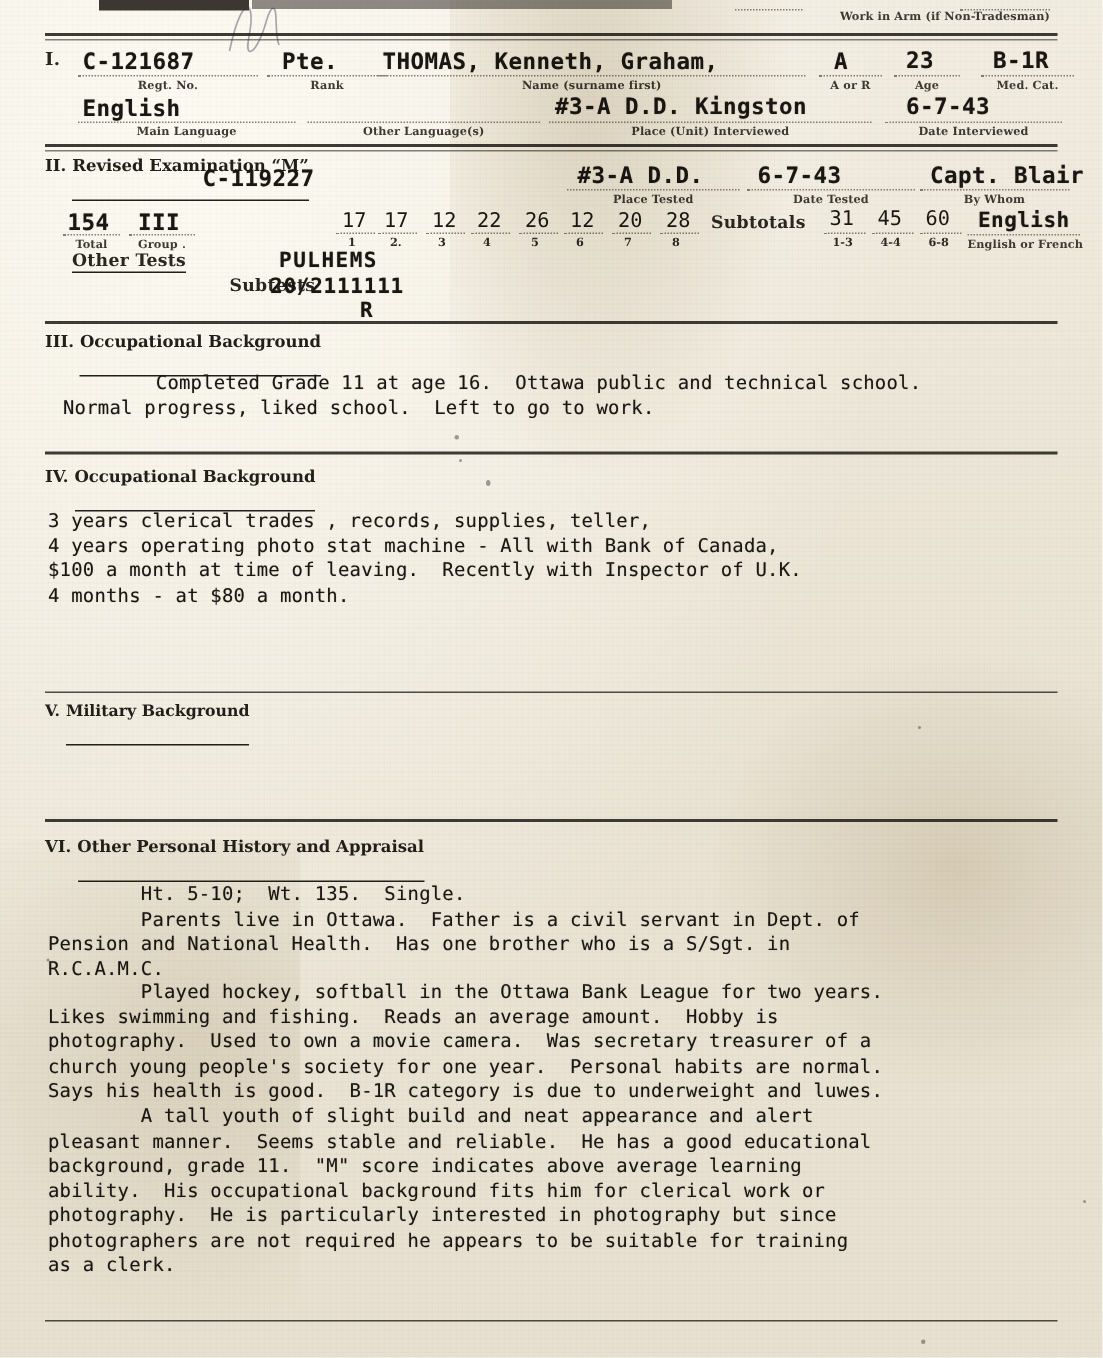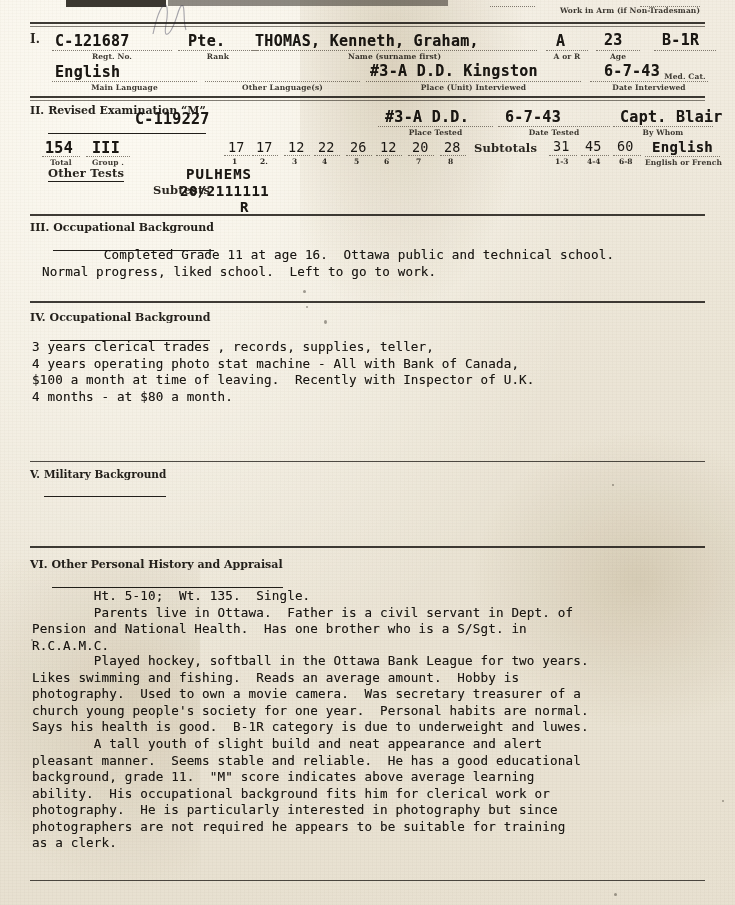--- a/index.html
+++ b/index.html
@@ -211,21 +211,21 @@
   <div class="typed lg" style="left:556px; top:32px;">A</div>
   <div class="leader" style="left:546px; top:50px; width:42px;"></div>
   <div class="caption" style="left:546px; top:52px; width:42px;">A or R</div>
 
   <div class="typed lg" style="left:604px; top:31px;">23</div>
   <div class="leader" style="left:596px; top:50px; width:44px;"></div>
   <div class="caption" style="left:596px; top:52px; width:44px;">Age</div>
 
   <div class="typed lg" style="left:662px; top:31px;">B-1R</div>
   <div class="leader" style="left:654px; top:50px; width:62px;"></div>
-  <div class="caption" style="left:654px; top:52px; width:62px;margin-top:20px;">Med. Cat.</div>
+  <div class="caption" style="left:654px; top:52px; width:62px;">Med. Cat.</div>
 
   <div class="typed lg" style="left:55px; top:63px;">English</div>
   <div class="leader" style="left:52px; top:81px; width:145px;"></div>
   <div class="caption" style="left:52px; top:83px; width:145px;">Main Language</div>
 
   <div class="typed lg" style="left:215px; top:63px;"></div>
   <div class="leader" style="left:205px; top:81px; width:155px;"></div>
   <div class="caption" style="left:205px; top:83px; width:155px;">Other Language(s)</div>
 
   <div class="typed lg" style="left:370px; top:62px;">#3-A D.D. Kingston</div>

